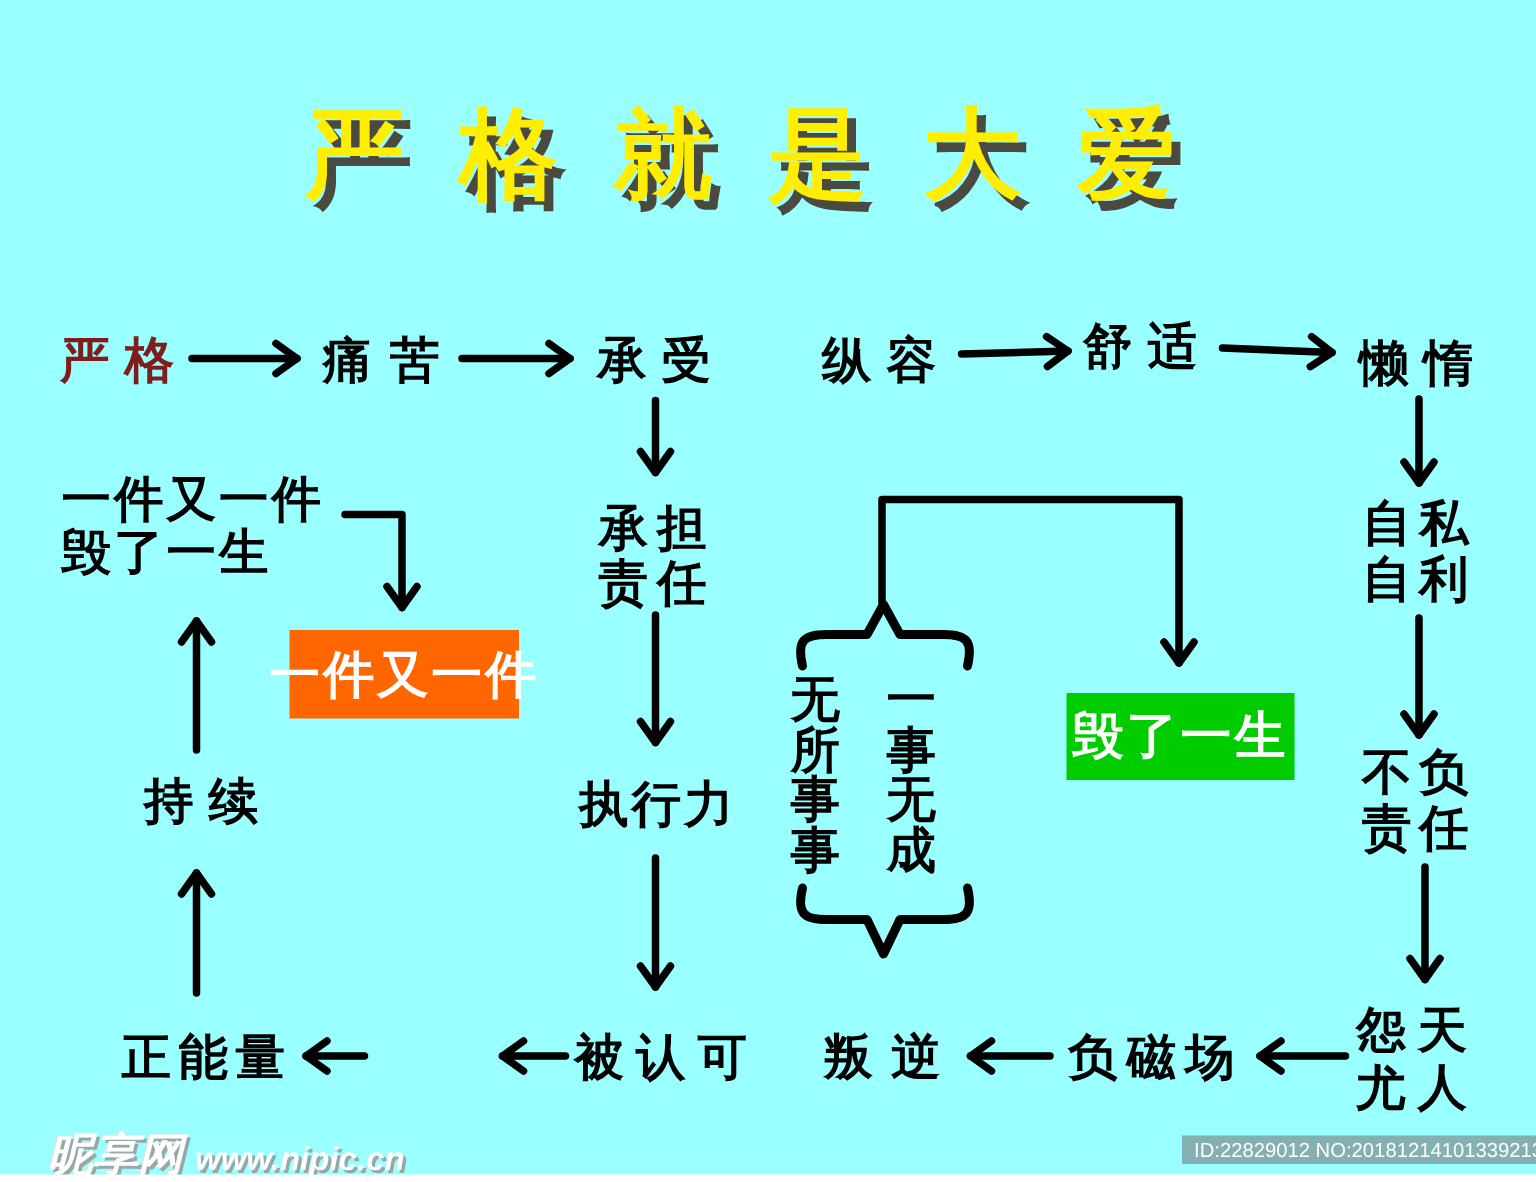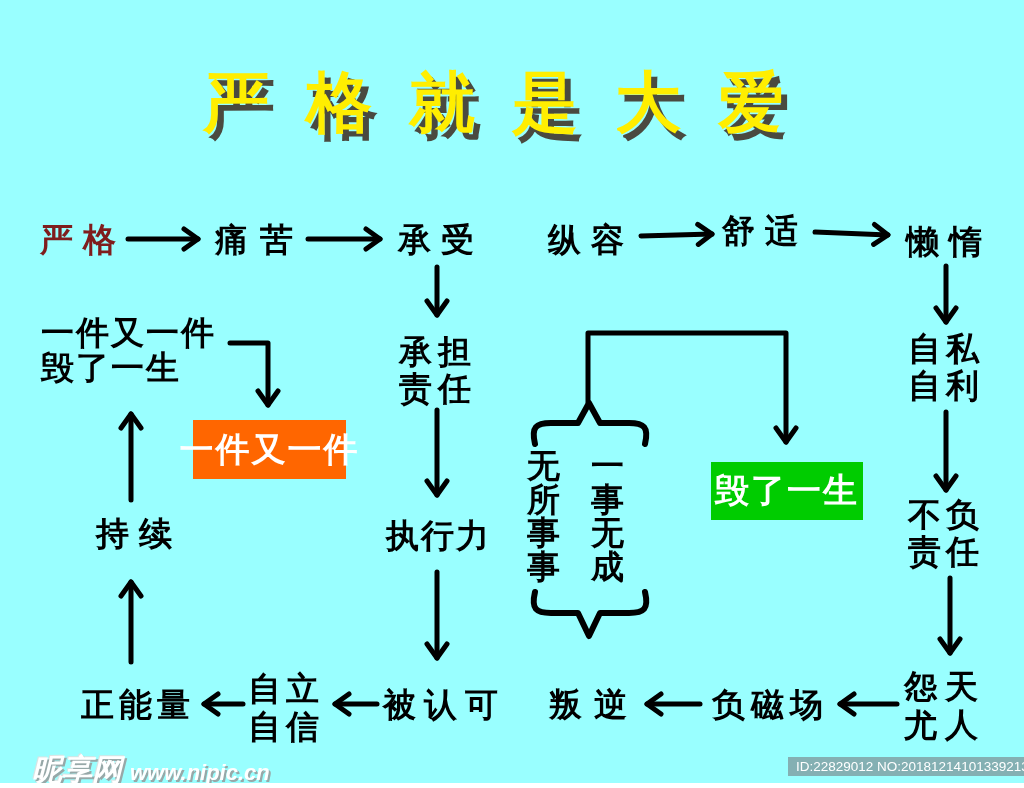--- a/index.html
+++ b/index.html
@@ -130,24 +130,20 @@
     <span class="ln">承担</span>
     <span class="ln">责任</span>
   </div>
 
   <div class="box box-orange" style="left:193px;top:420px;width:153px;height:59px;">一件又一件</div>
 
   <div class="node ls10" style="left:96px;top:516px;">持续</div>
   <div class="node ls2" style="left:386px;top:518px;">执行力</div>
 
   <div class="node ls5" style="left:81px;top:687px;">正能量</div>
-  <div class="node ls5 ctr" style="left:248px;top:670px;width:76px;line-height:38px;">
-    <span class="ln">自立</span>
-    <span class="ln">自信</span>
-  </div>
   <div class="node ls8" style="left:383px;top:687px;">被认可</div>
 
   <div class="node ls10" style="left:548px;top:222px;">纵容</div>
   <div class="node ls10" style="left:722px;top:213px;">舒适</div>
   <div class="node ls10" style="left:906px;top:224px;">懒惰</div>
 
   <div class="node ls5 ctr" style="left:905px;top:330px;width:82px;line-height:37px;">
     <span class="ln">自私</span>
     <span class="ln">自利</span>
   </div>

